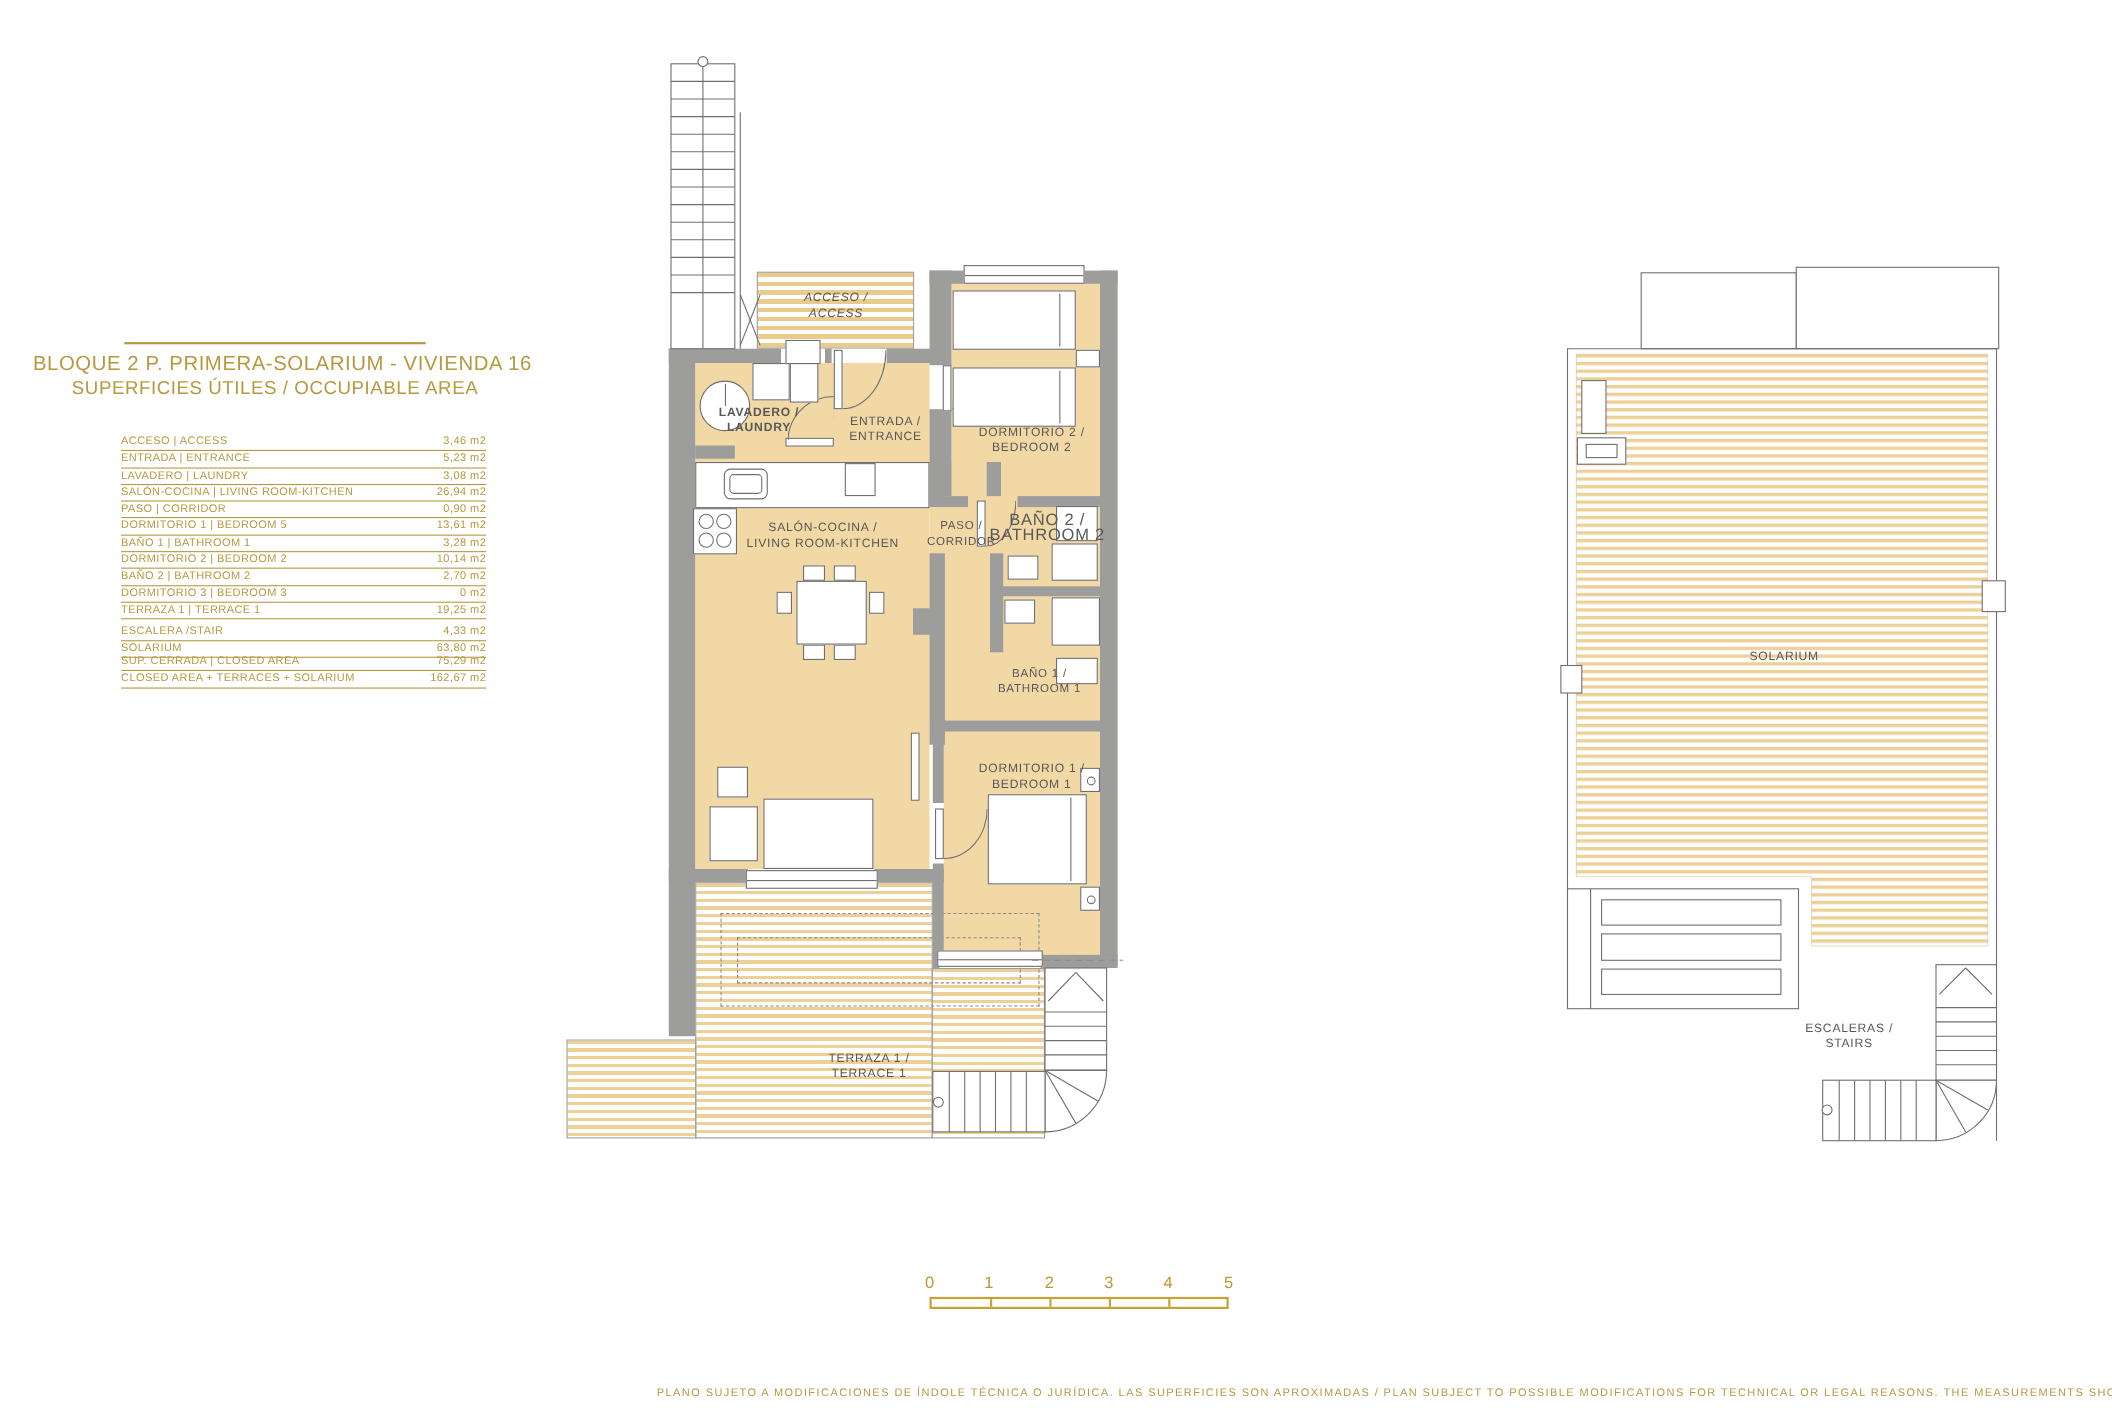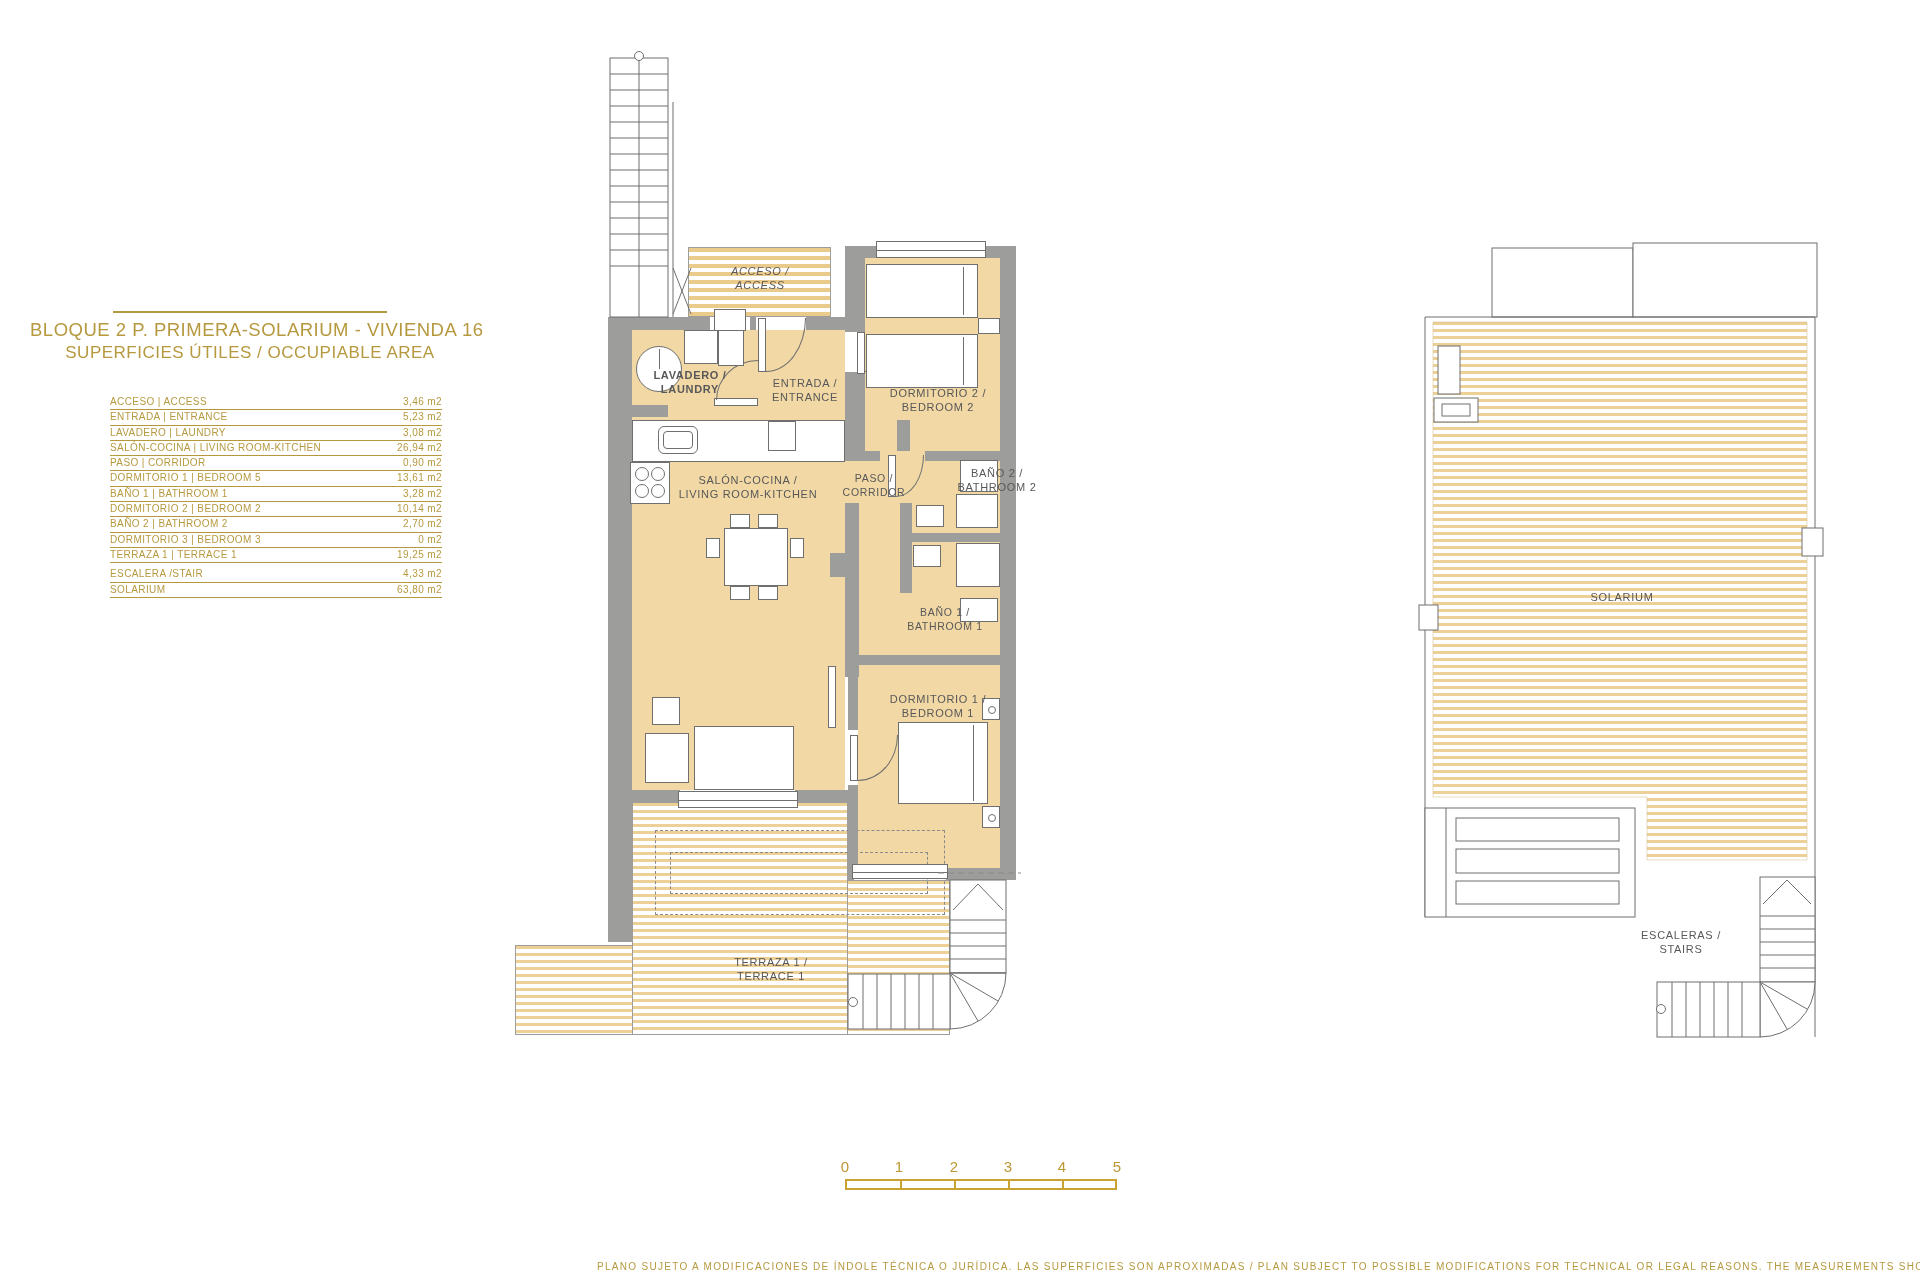--- a/index.html
+++ b/index.html
@@ -70,20 +70,24 @@
     <div class="prow"><span>PASO | CORRIDOR</span><span class="val">0,90 m2</span></div>
     <div class="prow"><span>DORMITORIO 1 | BEDROOM 5</span><span class="val">13,61 m2</span></div>
     <div class="prow"><span>BAÑO 1 | BATHROOM 1</span><span class="val">3,28 m2</span></div>
     <div class="prow"><span>DORMITORIO 2 | BEDROOM 2</span><span class="val">10,14 m2</span></div>
     <div class="prow"><span>BAÑO 2 | BATHROOM 2</span><span class="val">2,70 m2</span></div>
     <div class="prow"><span>DORMITORIO 3 | BEDROOM 3</span><span class="val">0 m2</span></div>
     <div class="prow"><span>TERRAZA 1 | TERRACE 1</span><span class="val">19,25 m2</span></div>
     <div class="prow"><span>ESCALERA /STAIR</span><span class="val">4,33 m2</span></div>
     <div class="prow"><span>SOLARIUM</span><span class="val">63,80 m2</span></div>
   </div>
+  <div id="totals-table">
+    <div class="prow"><span>SUP. CERRADA | CLOSED AREA</span><span class="val">75,29 m2</span></div>
+    <div class="prow"><span>CLOSED AREA + TERRACES + SOLARIUM</span><span class="val">162,67 m2</span></div>
+  </div>
 
   <div>
 
     <div class="room" style="left:632px;top:330px;width:213px;height:90px;"></div>
     <div class="room" style="left:865px;top:258px;width:135px;height:193px;"></div>
     <div class="room" style="left:632px;top:420px;width:213px;height:370px;"></div>
     <div class="room" style="left:845px;top:420px;width:155px;height:235px;"></div>
     <div class="room" style="left:858px;top:655px;width:142px;height:213px;"></div>
 
     <div class="stripe" style="left:632px;top:802px;width:216px;height:233px;border:1px solid #9D9D9C;box-sizing:border-box;"></div>
@@ -246,33 +250,33 @@
         <span>BEDROOM 2</span>
       </div>
     <div class="rl" style="left:748px;top:473px;">
         <span>SALÓN-COCINA /</span>
         <span>LIVING ROOM-KITCHEN</span>
       </div>
     <div class="rl" style="left:874px;top:471px;font-size:10.5px;">
         <span>PASO /</span>
         <span>CORRIDOR</span>
       </div>
-    <div class="rl" style="left:952px;top:466px;font-size:11px;margin-left:45px;">
+    <div class="rl" style="left:952px;top:466px;font-size:15px;">
         <span>BAÑO 2 /</span>
         <span>BATHROOM 2</span>
       </div>
     <div class="rl" style="left:945px;top:605px;font-size:10.5px;">
         <span>BAÑO 1 /</span>
         <span>BATHROOM 1</span>
       </div>
     <div class="rl" style="left:938px;top:692px;">
         <span>DORMITORIO 1 /</span>
         <span>BEDROOM 1</span>
       </div>
-    <div class="rl" style="left:771px;top:955px;">
+    <div class="rl" style="left:790px;top:955px;">
         <span>TERRAZA 1 /</span>
         <span>TERRACE 1</span>
       </div>
   </div>
 
   <div>
     <svg style="left:1418px;top:238px;" width="410" height="810" viewBox="0 0 410 810">
       <defs>
         <pattern id="sp" width="8" height="7" patternUnits="userSpaceOnUse">
           <rect width="8" height="7" fill="#fff"></rect>

